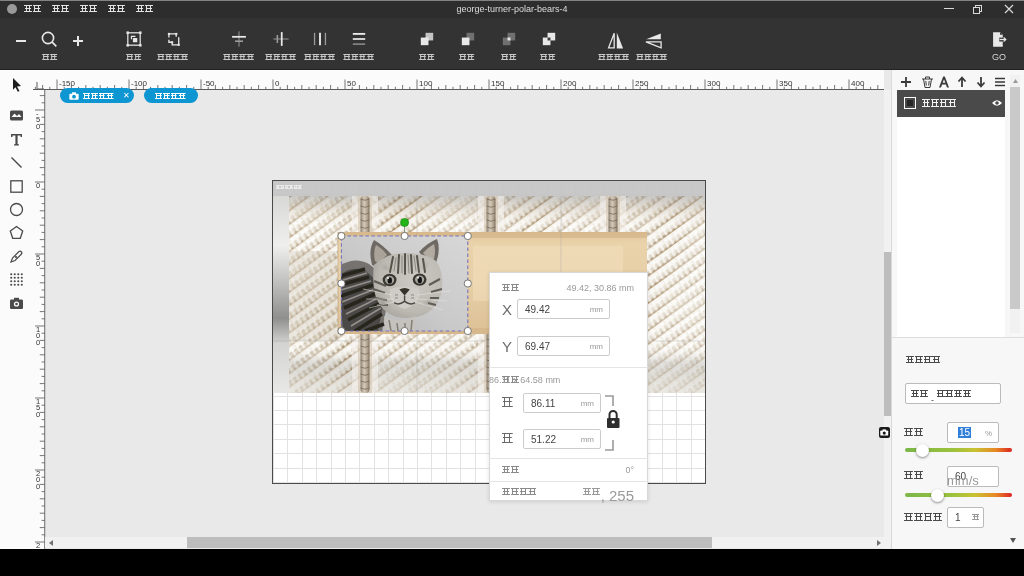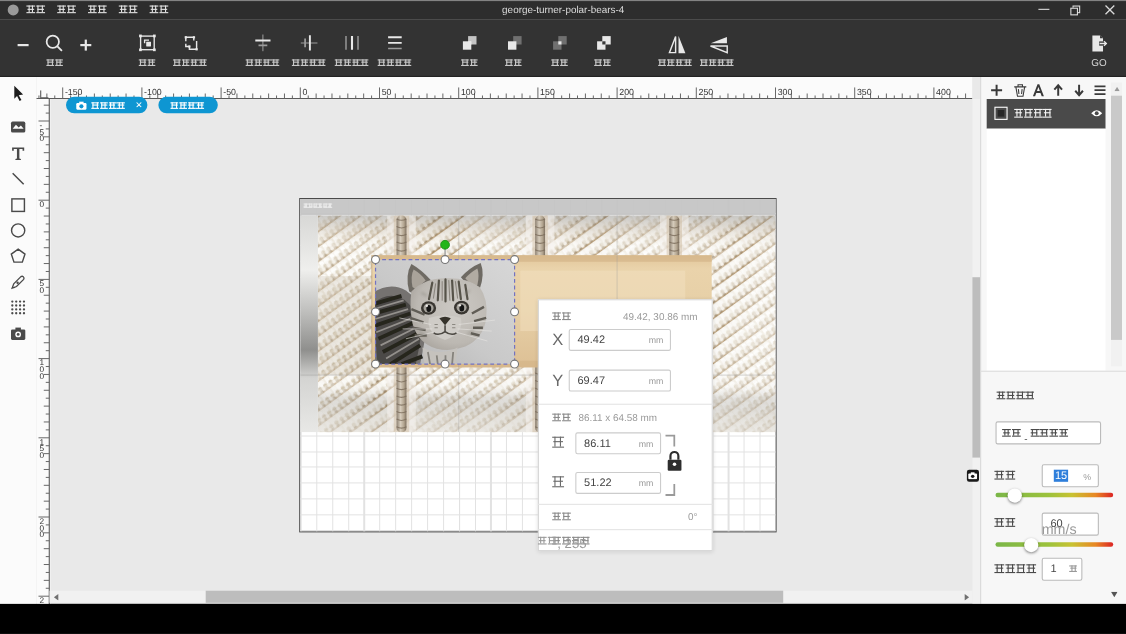--- a/index.html
+++ b/index.html
@@ -481,41 +481,41 @@
 <div class="ab" style="left:502px;top:301px;font-size:15px;color:#6a6a6a">X</div>
 <div class="ab" style="left:517px;top:299px;width:93px;height:20px;background:#fff;border:1px solid #ccc;border-radius:2px"></div>
 <div class="ab" style="left:525px;top:304px;font-size:10px;color:#444">49.42</div>
 <div class="ab" style="left:517px;top:305px;width:86px;text-align:right;font-size:8px;color:#9a9a9a">mm</div>
 <div class="ab" style="left:502px;top:338px;font-size:15px;color:#6a6a6a">Y</div>
 <div class="ab" style="left:517px;top:336px;width:93px;height:20px;background:#fff;border:1px solid #ccc;border-radius:2px"></div>
 <div class="ab" style="left:525px;top:341px;font-size:10px;color:#444">69.47</div>
 <div class="ab" style="left:517px;top:342px;width:86px;text-align:right;font-size:8px;color:#9a9a9a">mm</div>
 <div class="ab" style="left:489px;top:367px;width:159px;height:1px;background:#e4e4e4"></div>
 <div class="ab" style="left:502px;top:375px"><span class="zt" style="font-size:9px;color:#8a8a8a;"><i class="z"></i><i class="z"></i></span></div>
-<div class="ab" style="left:489px;top:375px;width:145px;text-align:center;font-size:9px;color:#9a9a9a">86.11 x 64.58 mm</div>
+<div class="ab" style="left:489px;top:375px;width:145px;text-align:left;font-size:9px;color:#9a9a9a">86.11 x 64.58 mm</div>
 <div class="ab" style="left:502px;top:396px"><span class="zt" style="font-size:12px;color:#6a6a6a;"><i class="z"></i></span></div>
 <div class="ab" style="left:523px;top:393px;width:78px;height:20px;background:#fff;border:1px solid #ccc;border-radius:2px"></div>
 <div class="ab" style="left:531px;top:398px;font-size:10px;color:#444">86.11</div>
 <div class="ab" style="left:523px;top:399px;width:71px;text-align:right;font-size:8px;color:#9a9a9a">mm</div>
 <div class="ab" style="left:502px;top:432px"><span class="zt" style="font-size:12px;color:#6a6a6a;"><i class="z"></i></span></div>
 <div class="ab" style="left:523px;top:429px;width:78px;height:20px;background:#fff;border:1px solid #ccc;border-radius:2px"></div>
 <div class="ab" style="left:531px;top:434px;font-size:10px;color:#444">51.22</div>
 <div class="ab" style="left:523px;top:435px;width:71px;text-align:right;font-size:8px;color:#9a9a9a">mm</div>
 <svg class="ab" style="left:604px;top:394px" width="18" height="58" viewBox="0 0 18 58">
     <path d="M1 2 L9 2 L9 12 M9 46 L9 56 L1 56" fill="none" stroke="#9a9a9a" stroke-width="1.6"></path>
     <rect x="3" y="24" width="12.5" height="10" rx="1" fill="#2e2e2e"></rect>
     <path d="M5.5 24 L5.5 20.5 A3.6 3.6 0 0 1 12.7 20.5 L12.7 24" fill="none" stroke="#2e2e2e" stroke-width="2"></path>
     <circle cx="9.2" cy="28" r="1.6" fill="#fff"></circle>
   </svg>
 <div class="ab" style="left:489px;top:458px;width:159px;height:1px;background:#e4e4e4"></div>
 <div class="ab" style="left:502px;top:465px"><span class="zt" style="font-size:9px;color:#8a8a8a;"><i class="z"></i><i class="z"></i></span></div>
 <div class="ab" style="left:489px;top:465px;width:145px;text-align:right;font-size:9px;color:#9a9a9a">0°</div>
 <div class="ab" style="left:489px;top:481px;width:159px;height:1px;background:#e4e4e4"></div>
 <div class="ab" style="left:502px;top:487px"><span class="zt" style="font-size:9px;color:#8a8a8a;"><i class="z"></i><i class="z"></i><i class="z"></i><i class="z"></i></span></div>
-<div class="ab" style="left:489px;top:487px;width:145px;text-align:left;font-size:12px;color:#9a9a9a"><span class="zt" style="font-size:9px;color:#9a9a9a;"><i class="z"></i><i class="z"></i></span>, 255</div>
+<div class="ab" style="left:489px;top:487px;width:145px;text-align:right;font-size:15px;color:#9a9a9a"><span class="zt" style="font-size:9px;color:#9a9a9a;"><i class="z"></i><i class="z"></i></span>, 255</div>
 <div class="ab" style="left:60px;top:88px;width:74px;height:15px;background:#0e96d2;border-radius:8px"></div>
 <svg class="ab" style="left:69px;top:91.5px" width="10" height="8" viewBox="0 0 15 12">
     <rect x="0.5" y="2.5" width="14" height="9" rx="1.5" fill="#fff"></rect>
     <rect x="4.5" y="0.5" width="6" height="3" fill="#fff"></rect>
     <circle cx="7.5" cy="7" r="2.8" fill="#0e96d2"></circle>
   </svg>
 <div class="ab" style="left:83px;top:92px"><span class="zt" style="font-size:8px;color:#fff;"><i class="z"></i><i class="z"></i><i class="z"></i><i class="z"></i></span></div>
 <div class="ab" style="left:123px;top:91px;font-size:8px;color:#fff">✕</div>
 <div class="ab" style="left:144px;top:88px;width:54px;height:15px;background:#0e96d2;border-radius:8px"></div>
 <div class="ab" style="left:155px;top:92px"><span class="zt" style="font-size:8px;color:#fff;"><i class="z"></i><i class="z"></i><i class="z"></i><i class="z"></i></span></div>

